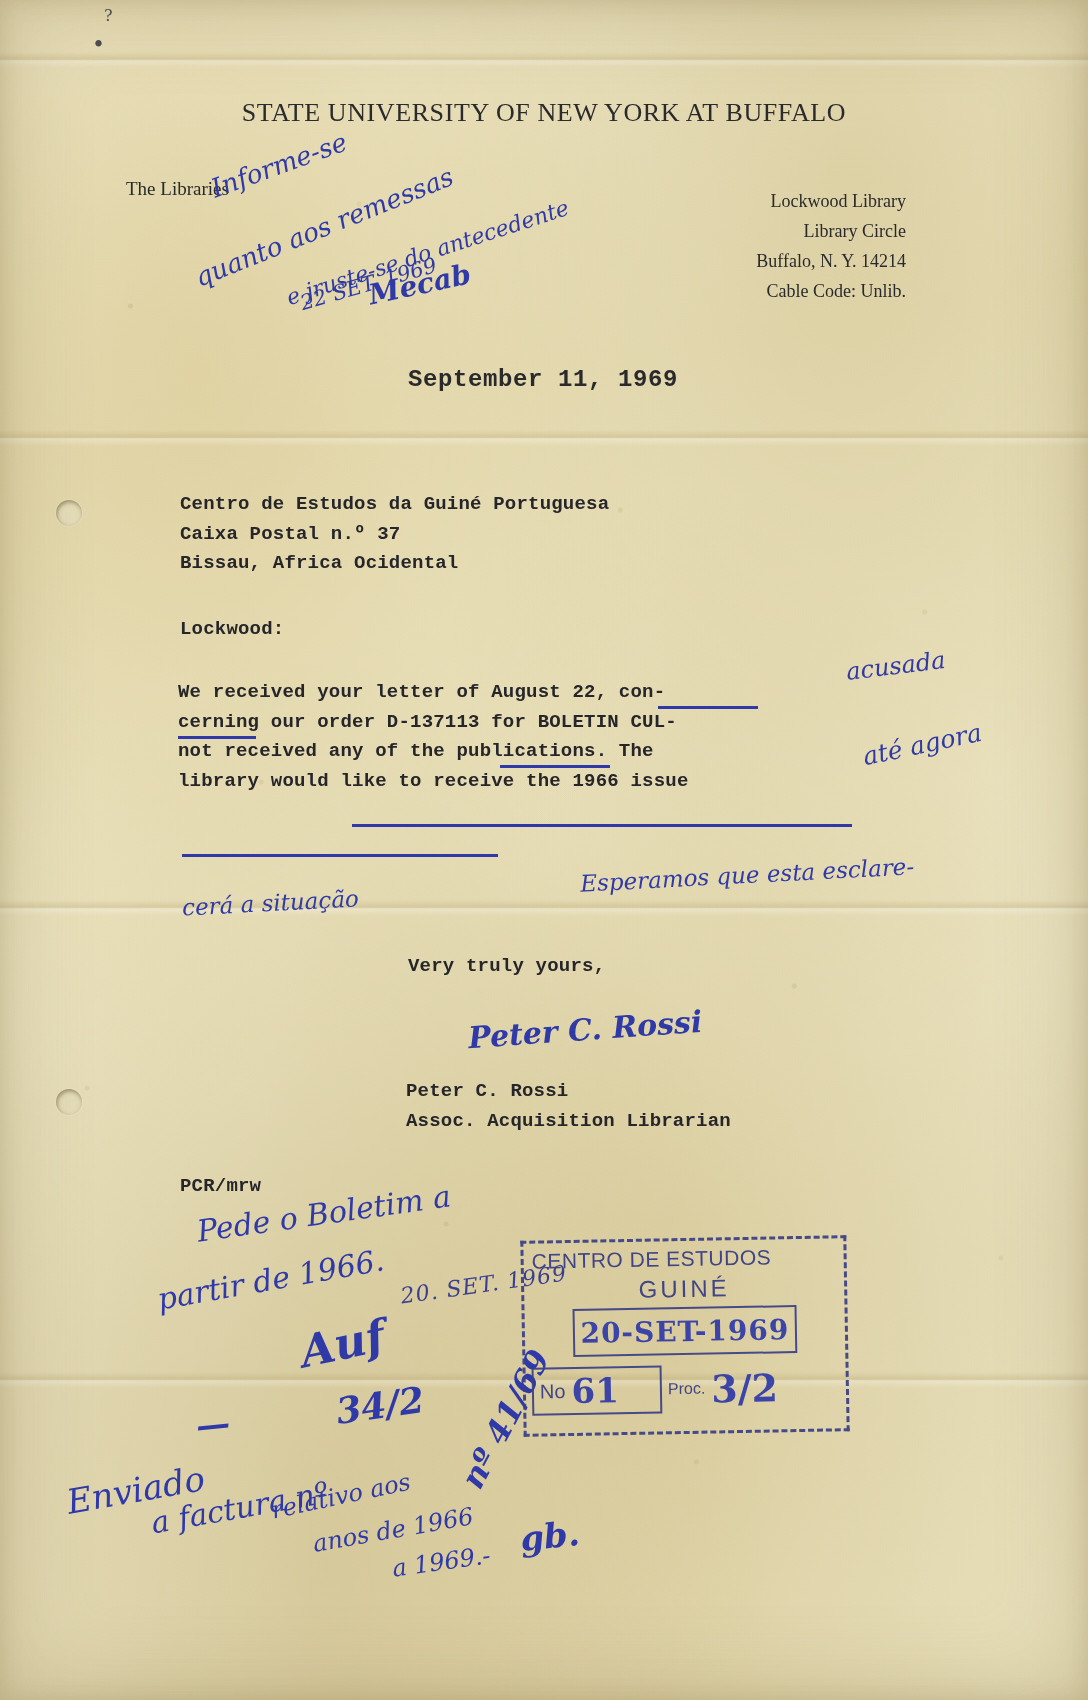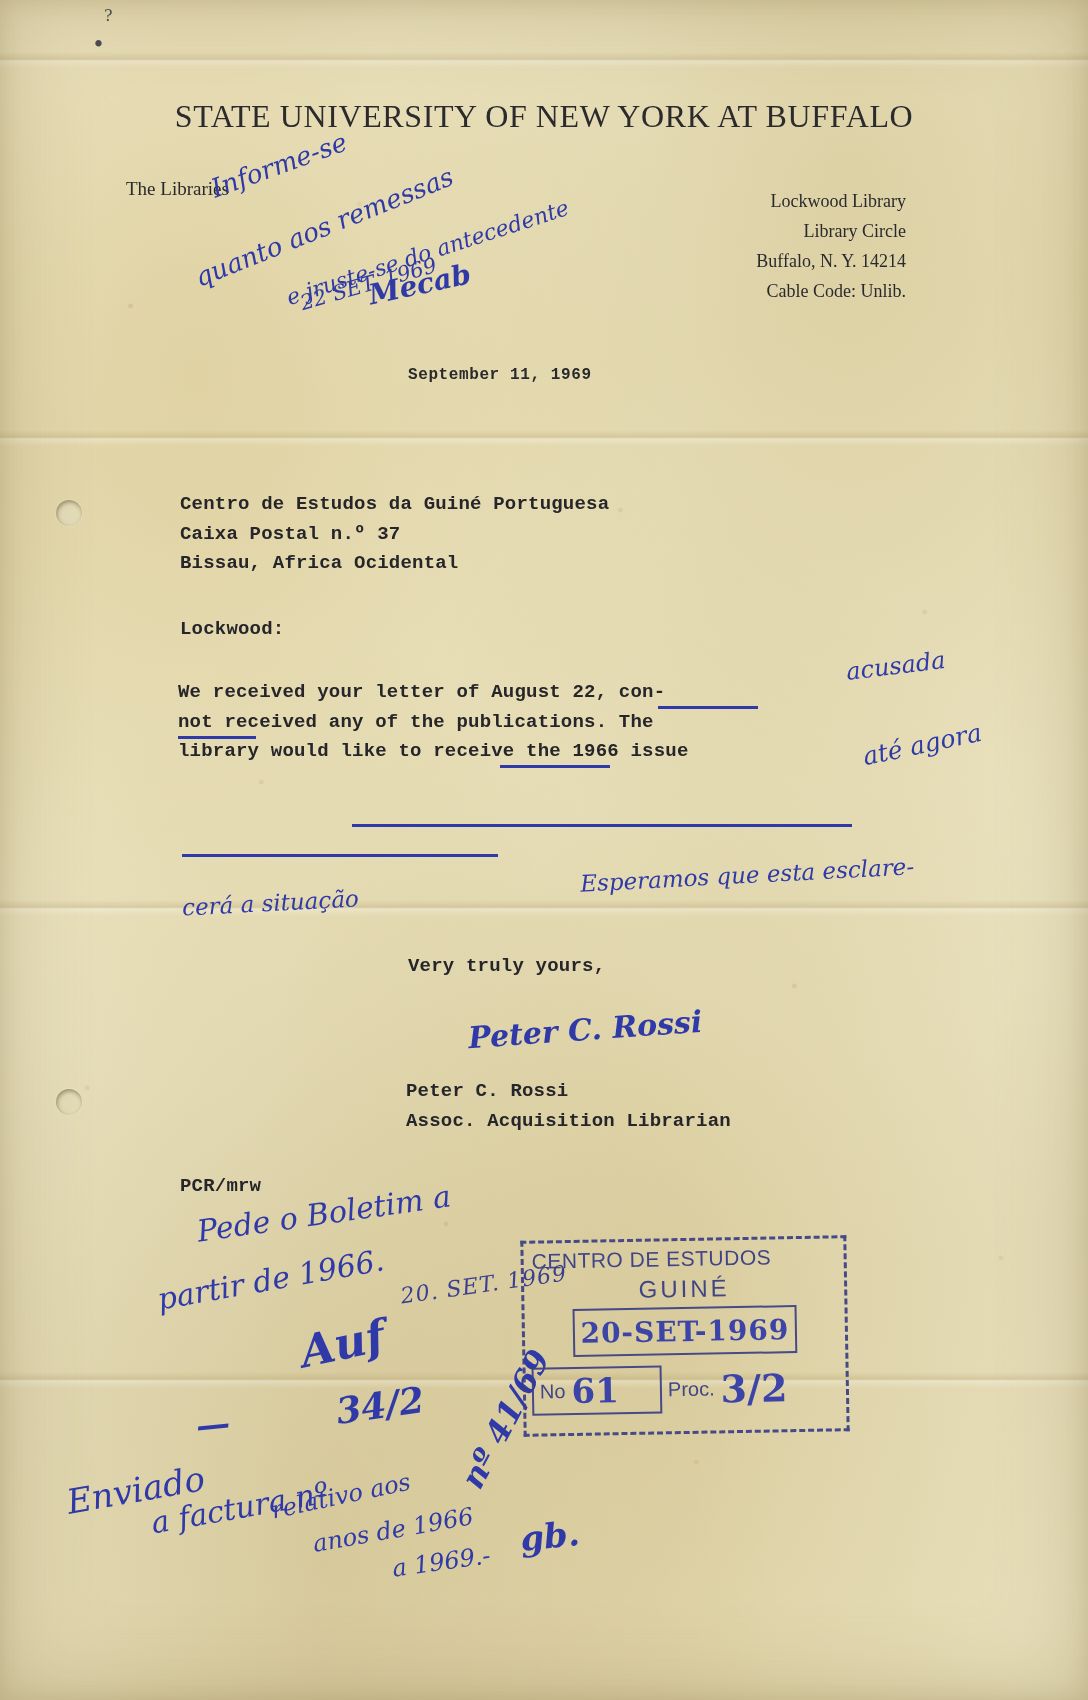--- a/index.html
+++ b/index.html
@@ -61,41 +61,41 @@
     background: #e3dcb8;
     box-shadow: inset 1px 2px 4px rgba(90,75,35,0.55), 0 0 2px rgba(255,255,255,0.5);
   }
   .hole.h1 { left: 56px; top: 500px; }
   .hole.h2 { left: 56px; top: 1089px; }
 
   .letterhead {
     position: absolute;
     top: 98px; left: 0; right: 0;
     text-align: center;
-    font-size: 32px;
+    font-size: 26px;
     letter-spacing: 0.6px;
     color: #2b2b2d;
   }
   .libraries {
     position: absolute;
     top: 178px; left: 126px;
     font-size: 19px;
   }
   .addr-right {
     position: absolute;
     top: 186px; right: 182px;
     text-align: right;
     font-size: 18px;
     line-height: 30px;
   }
   .date {
     position: absolute;
     top: 366px; left: 408px;
     font-family: "Liberation Mono", monospace;
-    font-size: 16px;
+    font-size: 24px;
     letter-spacing: .6px;
     font-weight: bold;
   }
   .typed {
     font-family: Liberation Mono, monospace;
     font-size: 19px;
     line-height: 29.5px;
     letter-spacing: .2px;
     font-weight: bold;
     color: #26262a;
@@ -198,21 +198,21 @@
     display: flex; align-items: center; gap: 6px;
     font-size: 20px;
   }
   .stamp .st-no-box {
     width: 120px; height: 44px; border: 2px solid #3a3f86;
     display: flex; align-items: center; padding-left: 6px; gap: 6px;
   }
   .stamp .st-num {
     font-family: "DejaVu Serif", serif; font-size: 34px; font-weight: bold; color: #2f3aa8;
   }
-  .stamp .st-proc { font-size: 20px; }
+  .stamp .st-proc { font-size: 16px; }
   .stamp .st-proc-num {
     font-family: "DejaVu Serif", serif; font-size: 38px; font-weight: bold; color: #2f3aa8;
   }
   .tiny-mark {
     position: absolute;
     font-family: "DejaVu Serif", serif;
     color: #4a4a52;
     font-size: 16px;
   }
   .tm1 { top: 6px; left: 104px; }
@@ -256,20 +256,21 @@
   <div class="typed recipient">
     <div>Centro de Estudos da Guiné Portuguesa</div>
     <div>Caixa Postal n.º 37</div>
     <div>Bissau, Africa Ocidental</div>
   </div>
 
   <div class="typed salutation">Lockwood:</div>
 
   <div class="typed body">
     <div>We received your letter of August 22, con-</div>
+    <div>cerning our order D-137113 for BOLETIN CUL-</div>
     <div>not received any of the publications.  The</div>
     <div>library would like to receive the 1966 issue</div>
   </div>
 
   <div class="strike" style="top:706px;left:658px;width:100px;transform:rotate(0deg);"></div>
   <div class="strike" style="top:736px;left:178px;width:78px;transform:rotate(0deg);"></div>
   <div class="strike" style="top:765px;left:500px;width:110px;transform:rotate(0deg);"></div>
   <div class="strike" style="top:824px;left:352px;width:500px;transform:rotate(0deg);"></div>
   <div class="strike" style="top:854px;left:182px;width:316px;transform:rotate(0deg);"></div>
 

